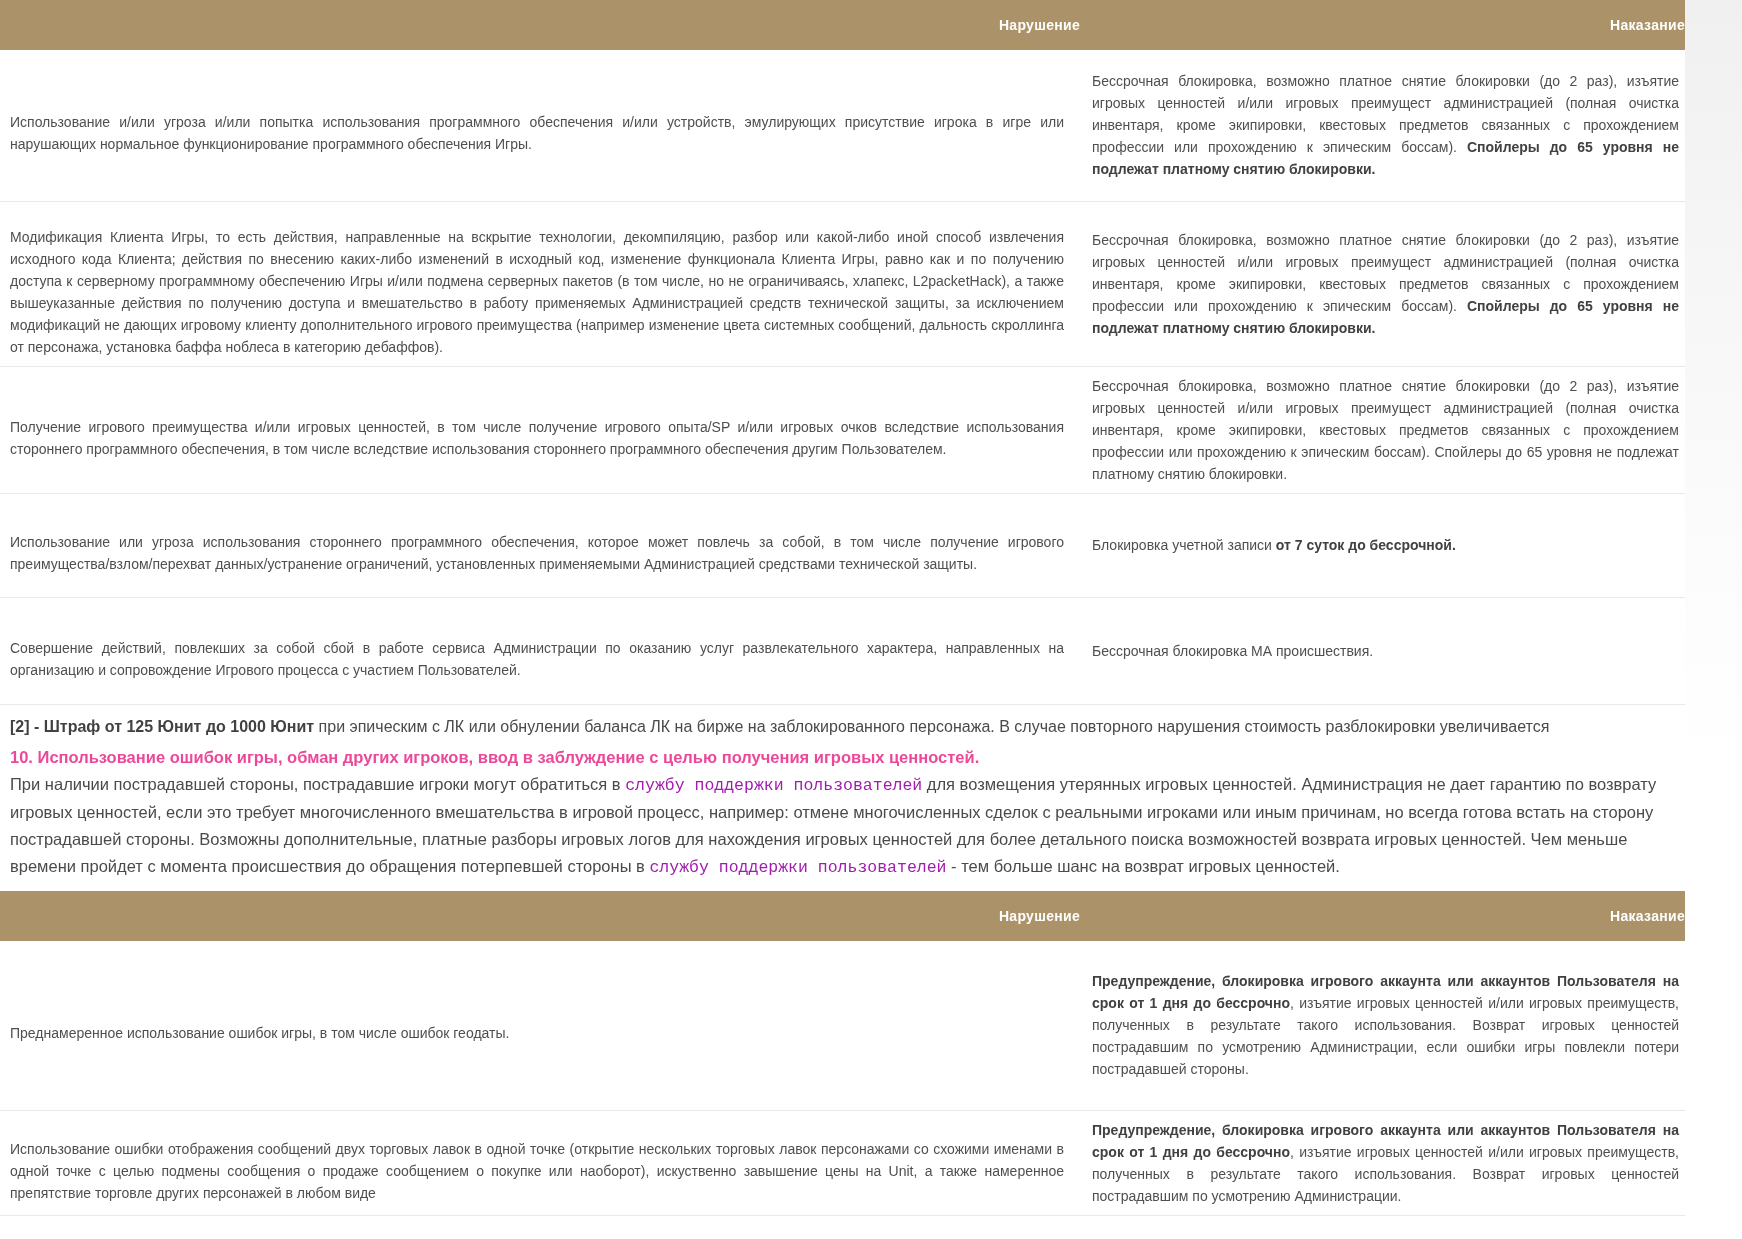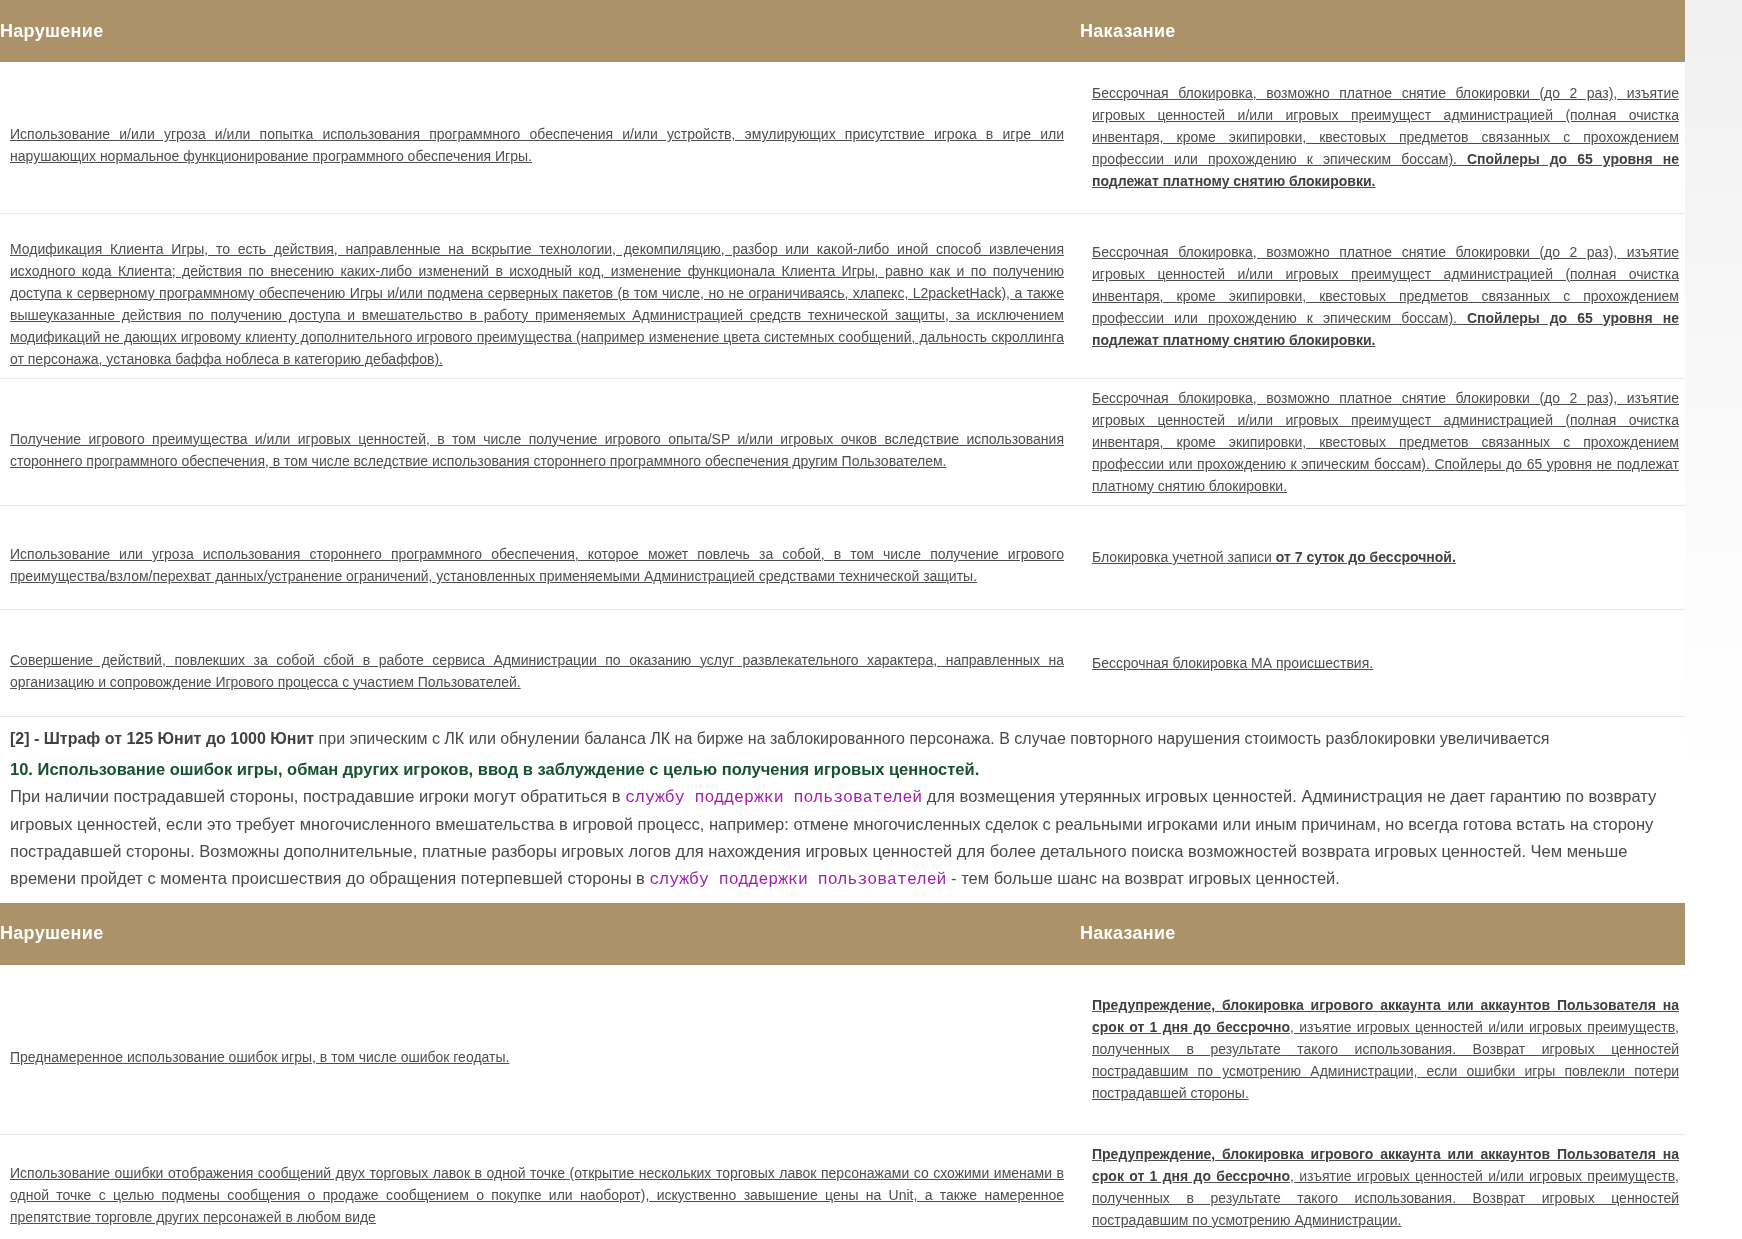--- a/index.html
+++ b/index.html
@@ -14,48 +14,48 @@
   .side-strip{
     position:absolute; top:0; right:0; width:57px; height:1239px;
     background:linear-gradient(180deg,#f0f0f1 0%,#f5f5f6 18%,#fcfcfd 45%,#ffffff 62%);
   }
 
   table.rules-table{ width:1685px; border-collapse:collapse; table-layout:fixed; }
   col.c-violation{ width:1080px; }
   col.c-punishment{ width:605px; }
 
   th{
-    height:62px; background:#ab9268; color:#ffffff;
-    font-size:18px; font-weight:700; text-align:left; letter-spacing:.3px;
+    height:50px; background:#ab9268; color:#ffffff;
+    font-size:14px; font-weight:700; text-align:right; letter-spacing:.3px;
   }
   tbody tr{ border-bottom:1px solid #e9e9e9; }
   td{
     vertical-align:middle;
     font-size:14px; line-height:22px;
-    text-align:justify; text-align-last:left;text-decoration:underline;
+    text-align:justify; text-align-last:left;
   }
   td.cell-violation{ padding:24px 16px 8px 10px; }
   td.cell-punishment{ padding:8px 6px 8px 12px; }
 
   
   #t1-body tr:nth-child(1) td{ height:151px; }
   #t1-body tr:nth-child(2) td{ height:139px; }
   #t1-body tr:nth-child(3) td{ height:121px; }
   #t1-body tr:nth-child(4) td{ height:104px; }
   #t1-body tr:nth-child(5) td{ height:107px; }
   #t2-body tr:nth-child(1) td{ height:170px; }
   #t2-body tr:nth-child(2) td{ height:88px;  }
   #t2-body tr:nth-child(3) td{ height:150px; }
 
   .b{ font-weight:700; color:#414141;text-align:center; }
   a.link{ color:#a21caf; text-decoration:none; cursor:pointer;font-family:Liberation Mono, monospace; }
 
   .between{ padding:0 20px 0 10px; }
   .note{ margin-top:10px; font-size:16px; line-height:24px; color:#4a4a4a; }
-  .rules-heading{ margin-top:6px; font-size:16.5px; line-height:24px; font-weight:700; color:#14532d; }
+  .rules-heading{ margin-top:6px; font-size:16.5px; line-height:24px; font-weight:700; color:#ec4899; }
   .rules-paragraph{ margin-top:2px; font-size:16.5px; line-height:27px; color:#4a4a4a; }
   .t2{ margin-top:10px; }
 </style>
 </head>
 <body>
 
 <div class="page">
   <div class="content">
 
     <table class="rules-table">

